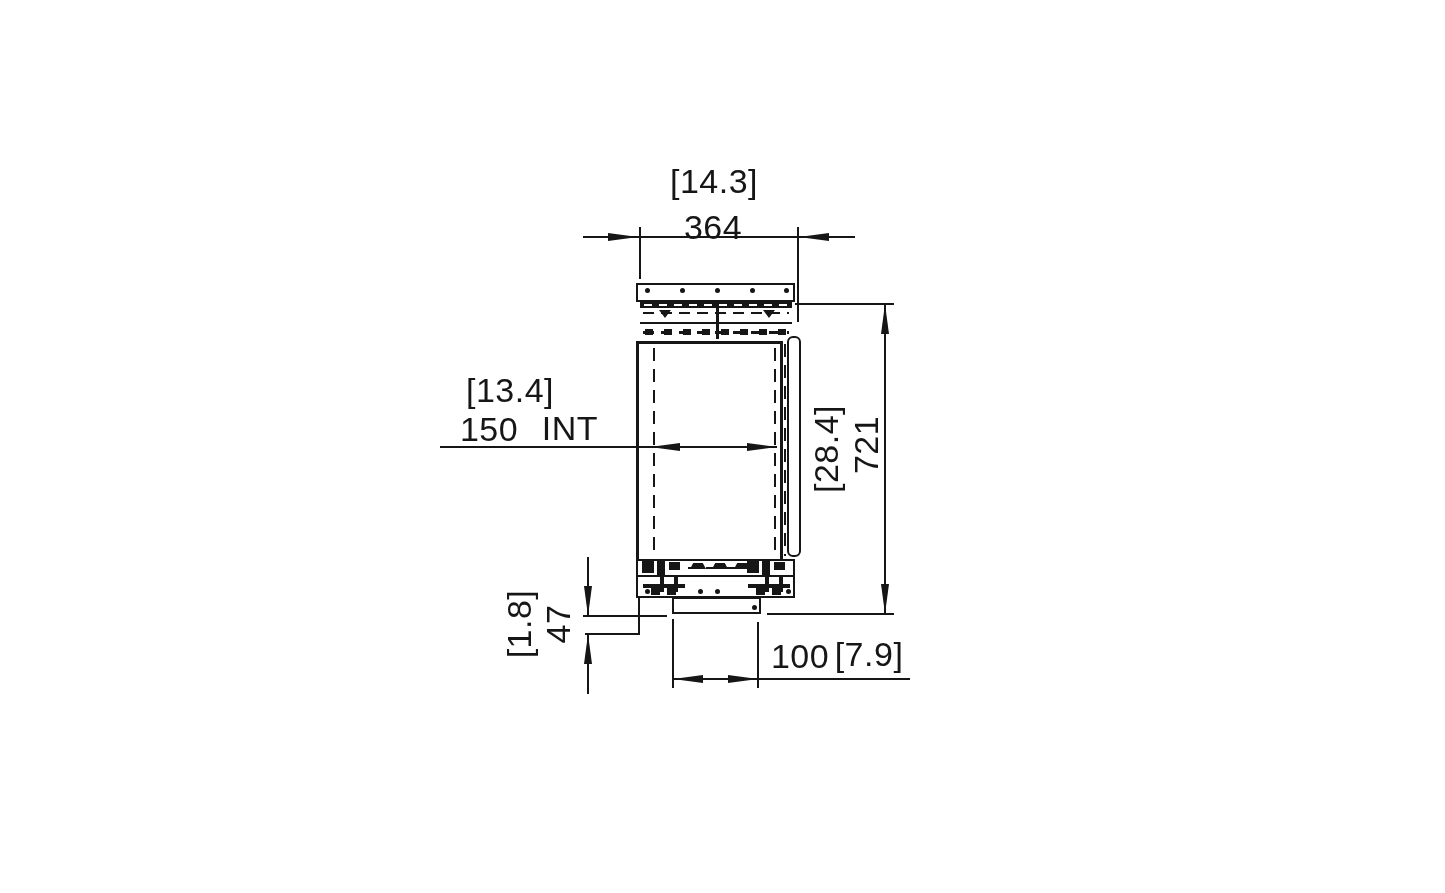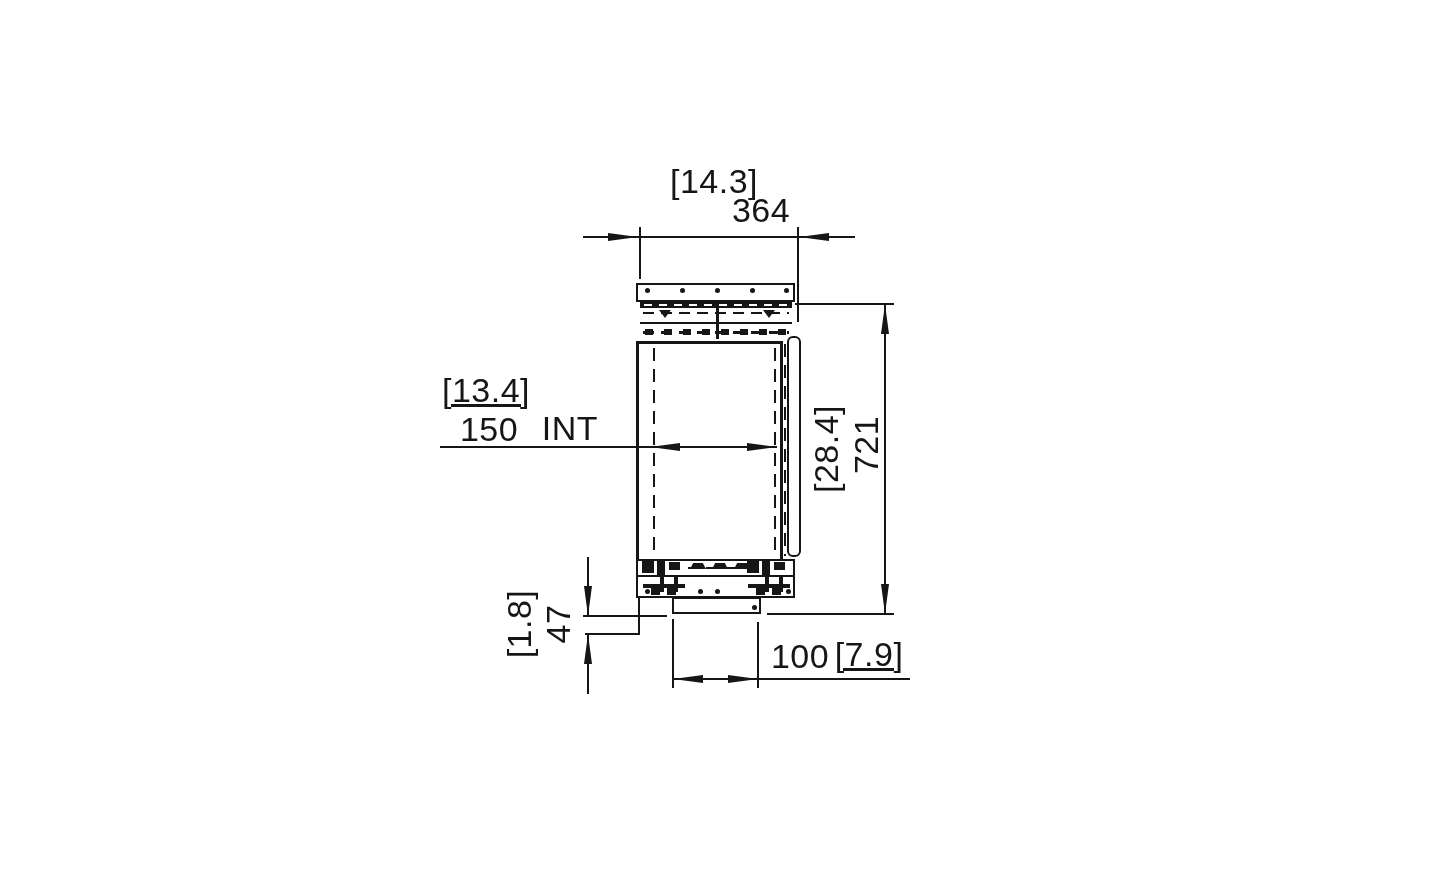--- a/index.html
+++ b/index.html
@@ -33,21 +33,21 @@
   .trap { position:absolute; background:var(--lc);
           clip-path:polygon(0 100%, 20% 0, 80% 0, 100% 100%); }
 </style>
 </head>
 <body>
 
 <div class="cv">
 
   <div>
     <div class="txt" style="left:714px; top:181px;">[14.3]</div>
-    <div class="txt" style="left:713px; top:210px;margin-left:48px;">364</div>
+    <div class="txt" style="left:713px; top:227px;">364</div>
     <div class="ln" style="left:583px; top:236px; width:272px; height:2px;"></div>
     <div class="arr" style="left:608px; top:233px;"></div>
     <div class="arl" style="left:799px; top:233px;"></div>
     <div class="ln" style="left:639px; top:227px; width:2px; height:52px;"></div>
     <div class="ln" style="left:797px; top:227px; width:2px; height:95px;"></div>
   </div>
 
   <div>
     <div class="box" style="left:636px; top:283px; width:159px; height:19px;"></div>
     <div class="dot" style="left:645px; top:288px;"></div>
@@ -78,21 +78,21 @@
 
   <div>
     <div class="box" style="left:636px; top:341px; width:147px; height:219px; border-width:3px; border-bottom:none;"></div>
     <div class="dashv" style="left:653px; top:348px; height:206px;"></div>
     <div class="dashv" style="left:774px; top:348px; height:206px;"></div>
     <div class="dashv" style="left:784px; top:344px; height:212px;"></div>
     <div class="box" style="left:787px; top:336px; width:14px; height:221px; border-radius:6px;"></div>
   </div>
 
   <div>
-    <div class="txt" style="left:486px; top:390px;text-decoration:underline;">[13.4]</div>
+    <div class="txt" style="left:510px; top:390px;">[13.4]</div>
     <div class="txt" style="left:489px; top:429px;">150</div>
     <div class="txt" style="left:570px; top:428px;">INT</div>
     <div class="ln" style="left:440px; top:446px; width:337px; height:2px;"></div>
     <div class="arl" style="left:650px; top:443px;"></div>
     <div class="arr" style="left:747px; top:443px;"></div>
   </div>
 
   <div>
     <div class="ln" style="left:795px; top:303px; width:99px; height:2px;"></div>
     <div class="ln" style="left:767px; top:613px; width:127px; height:2px;"></div>
@@ -154,16 +154,16 @@
     <div class="txtr" style="left:558px; top:624px;">47</div>
   </div>
 
   <div>
     <div class="ln" style="left:672px; top:619px; width:2px; height:69px;"></div>
     <div class="ln" style="left:757px; top:622px; width:2px; height:66px;"></div>
     <div class="ln" style="left:673px; top:678px; width:237px; height:2px;"></div>
     <div class="arl" style="left:673px; top:675px;"></div>
     <div class="arr" style="left:728px; top:675px;"></div>
     <div class="txt" style="left:800px; top:656px;">100</div>
-    <div class="txt" style="left:869px; top:654px;text-decoration:underline;">[7.9]</div>
+    <div class="txt" style="left:869px; top:654px;">[7.9]</div>
   </div>
 
 </div>
 
 </body></html>

